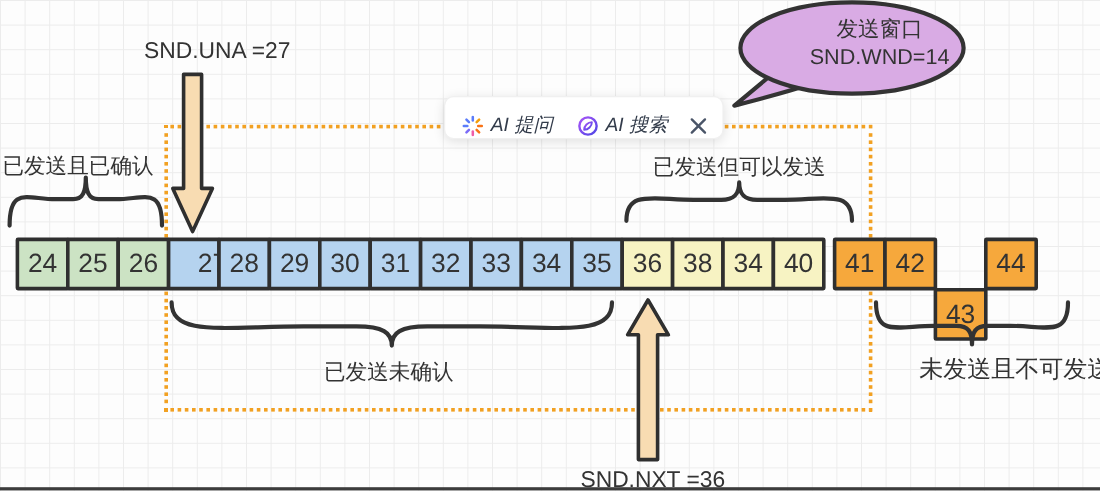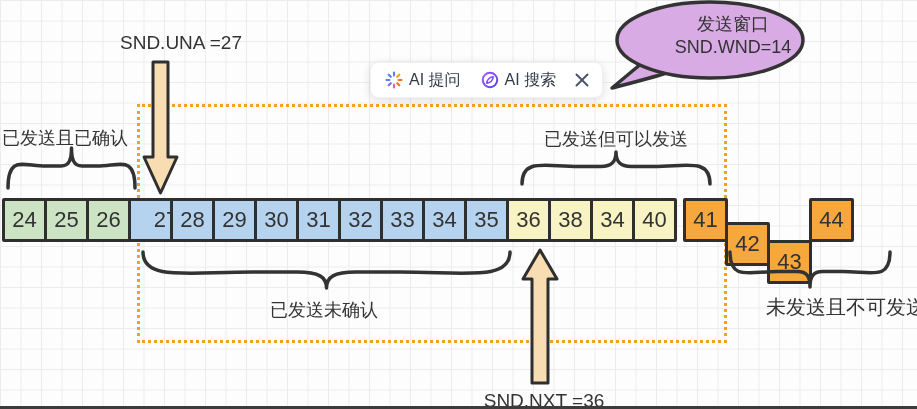--- a/index.html
+++ b/index.html
@@ -19,21 +19,21 @@
   }
   .abs{position:absolute;}
   
   #window-rect{
     left:137px;top:104px;width:590px;height:239px;
     border:3px dotted #f2a122;
     box-sizing:border-box;
   }
   
   #cell-row{
-    left:2px;top:198px;
+    left:13px;top:198px;
     display:flex;align-items:flex-start;
   }
   .cell{
     box-sizing:border-box;
     width:45px;height:44px;
     margin-left:-3px;
     border:3px solid #2f2f2f;
     border-radius:2px;
     display:flex;align-items:center;justify-content:center;
     font-size:22px;color:#333;
@@ -51,26 +51,27 @@
   #label-can-send{left:616px;top:127px;font-size:18px;}
   #label-sent-unacked{left:324px;top:298px;font-size:18px;}
   #label-cannot-send{left:814px;top:294px;font-size:20px;margin-left:32px;}
   #label-snd-nxt{left:544px;top:390px;font-size:19px;}
   
   #overlay-svg{left:0;top:0;pointer-events:none;}
   .brace{fill:none;stroke:#333;stroke-width:3.5;stroke-linecap:round;stroke-linejoin:round;}
   .big-arrow{stroke:#2f2f2f;stroke-width:3;stroke-linejoin:round;}
   
   #ai-toolbar{
-    left:370px;top:62px;width:233px;height:36px;
+    left:370px;top:80px;width:233px;height:36px;
     background:#fff;border:1px solid #f0f0f0;border-radius:8px;
     box-shadow:0 2px 10px rgba(0,0,0,.12);
-    display:flex;align-items:center;
+    display:flex;align-items:flex-end;
     padding:0 10px;box-sizing:border-box;
     z-index:5;
+    font-style:italic;
   }
   .tb-btn{
     display:flex;align-items:center;gap:6px;
     font-size:16px;color:#323b4a;cursor:pointer;
     padding:0 4px;
   }
   .tb-spacer{width:12px;}
   .tb-close{
     margin-left:auto;display:flex;align-items:center;justify-content:center;
     width:20px;height:20px;cursor:pointer;
@@ -104,21 +105,21 @@
       <div class="cell" style="background: rgb(181, 211, 239);">31</div>
       <div class="cell" style="background: rgb(181, 211, 239);">32</div>
       <div class="cell" style="background: rgb(181, 211, 239);">33</div>
       <div class="cell" style="background: rgb(181, 211, 239);">34</div>
       <div class="cell" style="background: rgb(181, 211, 239);">35</div>
       <div class="cell" style="background: rgb(247, 243, 195);">36</div>
       <div class="cell" style="background: rgb(247, 243, 195);">38</div>
       <div class="cell" style="background: rgb(247, 243, 195);">34</div>
       <div class="cell" style="background: rgb(247, 243, 195);">40</div>
       <div class="cell gap-left" style="background: rgb(246, 168, 60);">41</div>
-      <div class="cell" style="background: rgb(246, 168, 60); margin-top: 24px;">42</div>
+      <div class="cell" style="background: rgb(246, 168, 60);">42</div>
       <div class="cell" style="background: rgb(246, 168, 60); margin-top: 42px;">43</div>
       <div class="cell" style="background: rgb(246, 168, 60);">44</div>
     </div>
 
   <svg class="abs" id="overlay-svg" width="917" height="409" viewBox="0 0 917 409">
 
     <path class="brace" d="M 8,188 C 8,155 23,166 46,166 L 61,166 C 69,166 71.5,160 71.5,148 C 71.5,160 74,166 82,166 L 97,166 C 120,166 135,155 135,188"></path>
 
     <path class="brace" d="M 522,184 C 522,158 545,166.5 578,166.5 L 601,166.5 C 612,166.5 616,161.5 616,152 C 616,161.5 620,166.5 631,166.5 L 654,166.5 C 687,166.5 710,158 710,184"></path>
 

